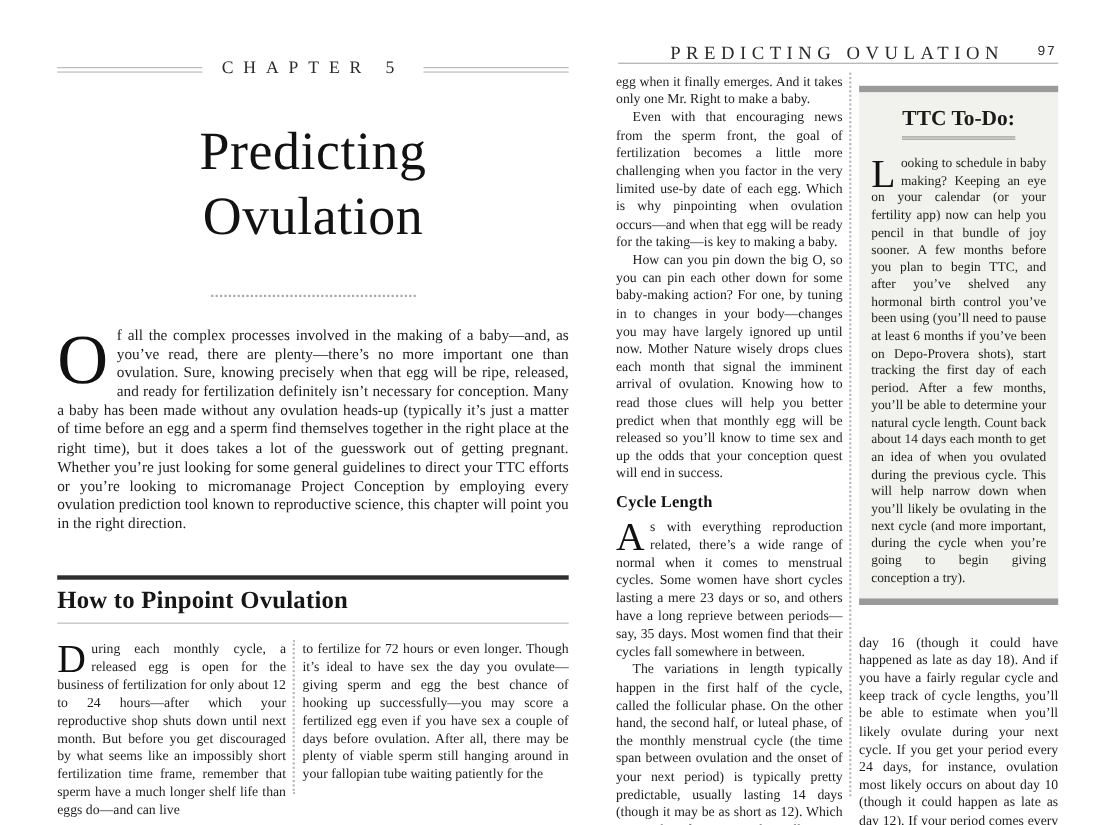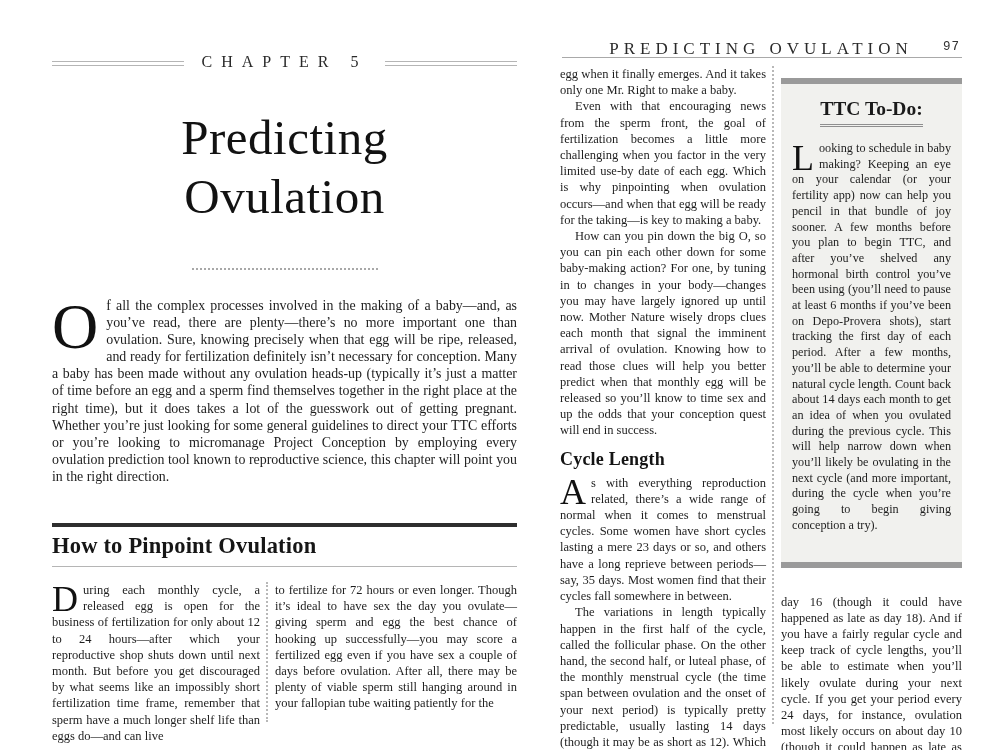--- a/index.html
+++ b/index.html
@@ -53,27 +53,27 @@
   .running-head{position:absolute;top:39px;left:0;right:0;text-align:center;}
   .rh-text{font-size:17px;letter-spacing:5px;color:#2a2a2a;}
   .pagenum{position:absolute;right:2px;top:1px;font-size:12.5px;letter-spacing:1px;color:#333;font-family:Liberation Mono, monospace;}
   .rh-rule{position:absolute;top:57px;left:2px;right:0;border-top:1px solid #a9a9a9;}
   .rp-cols{position:absolute;top:66px;left:0;right:0;bottom:26px;display:flex;}
   .rp-col-left{width:206px;}
   .rp-col-right{flex:1;}
   .rp-cols p{margin:0;font-size:12.5px;line-height:16.2px;text-align:justify;}
   p.indent{text-indent:15px;}
   .cycle-heading{
-    margin:10px 0 5px 0;font-size:18px;font-weight:700;color:#141414;letter-spacing:.2px;
+    margin:10px 0 5px 0;font-size:15px;font-weight:700;color:#141414;letter-spacing:.2px;
   }
 
   
   .ttc-box{margin-top:12px;}
   .gray-bar{height:6px;background:#9a9a9a;}
-  .ttc-inner{background:#f1f1ee;padding:10px 11px 28px 11px;}
+  .ttc-inner{background:#f1f1ee;padding:10px 11px 10px 11px;}
   .ttc-title-wrap{text-align:center;margin:4px 0 14px 0;}
   .ttc-title{
     display:inline-block;font-size:19.5px;font-weight:700;color:#1a1a1a;
     padding-bottom:4px;border-bottom:3px double #8f8f8f;
   }
   .ttc-inner p{margin:0;font-size:12.2px;line-height:15.7px;text-align:justify;}
   .continuation{margin-top:26px !important;}
 </style>
 </head>
 <body>

